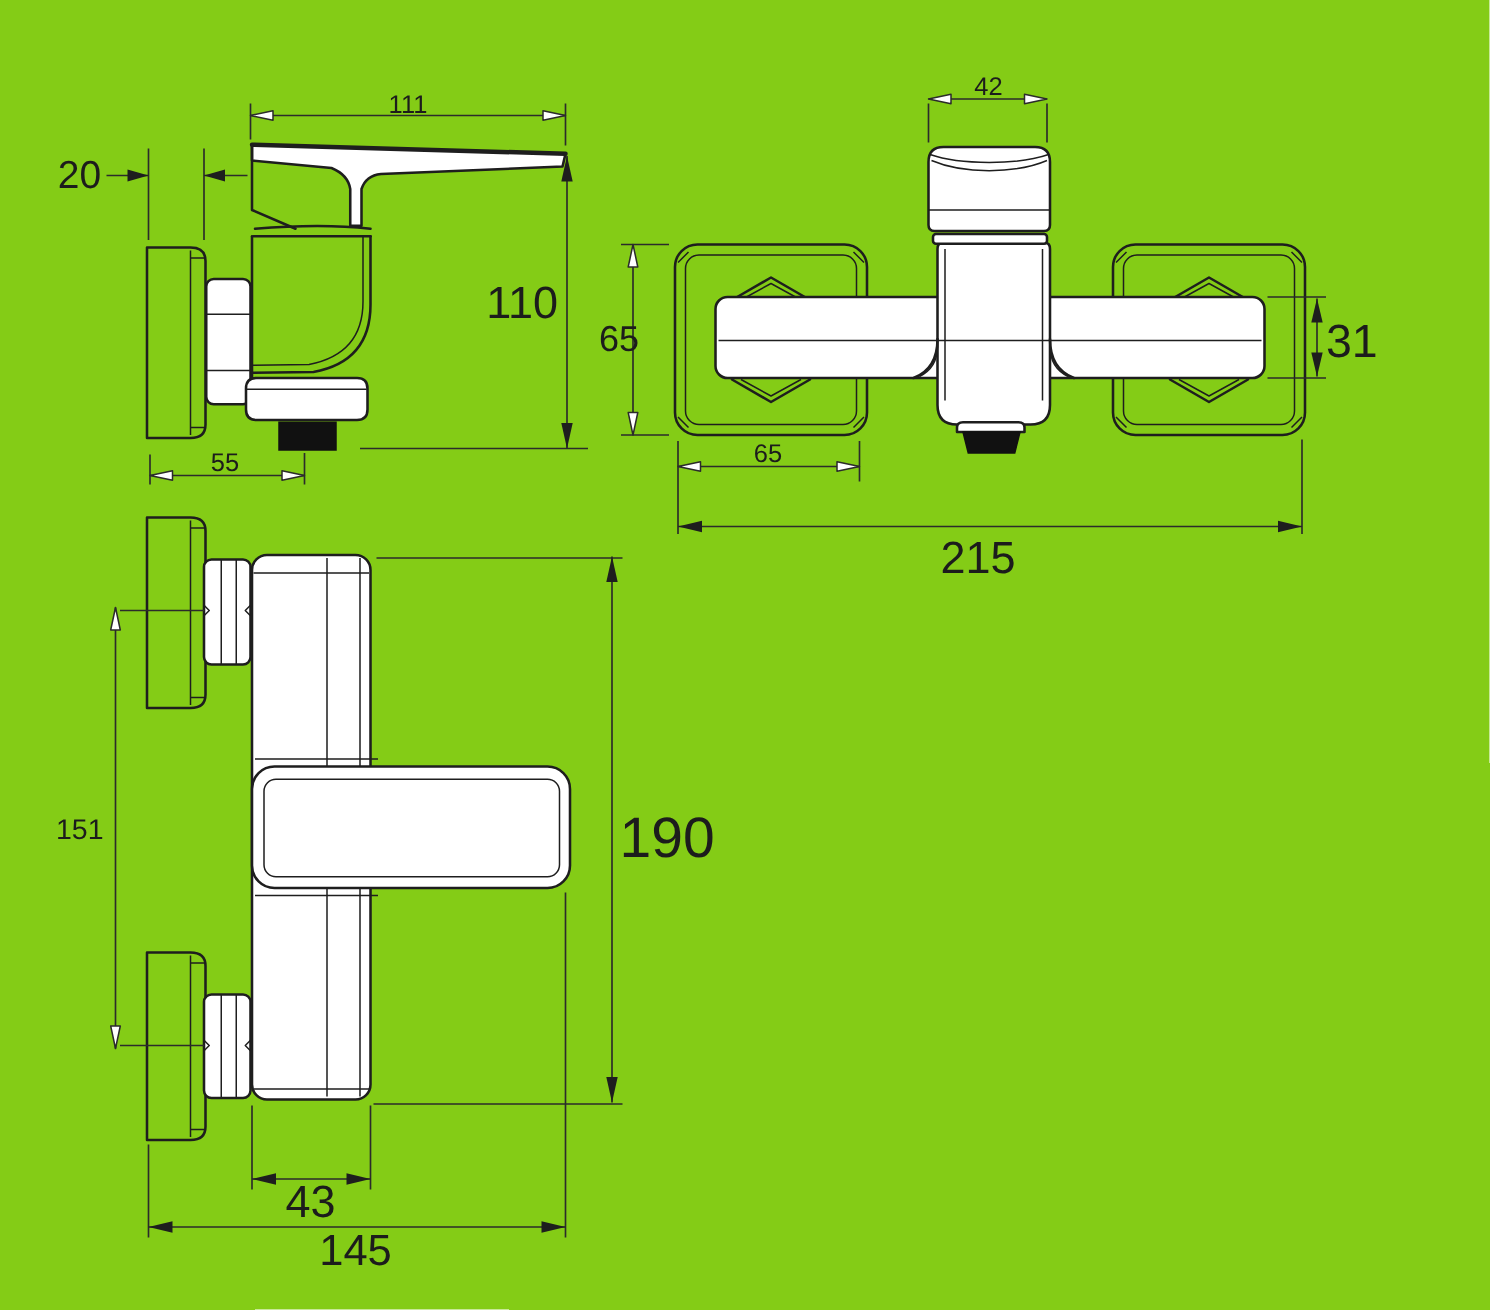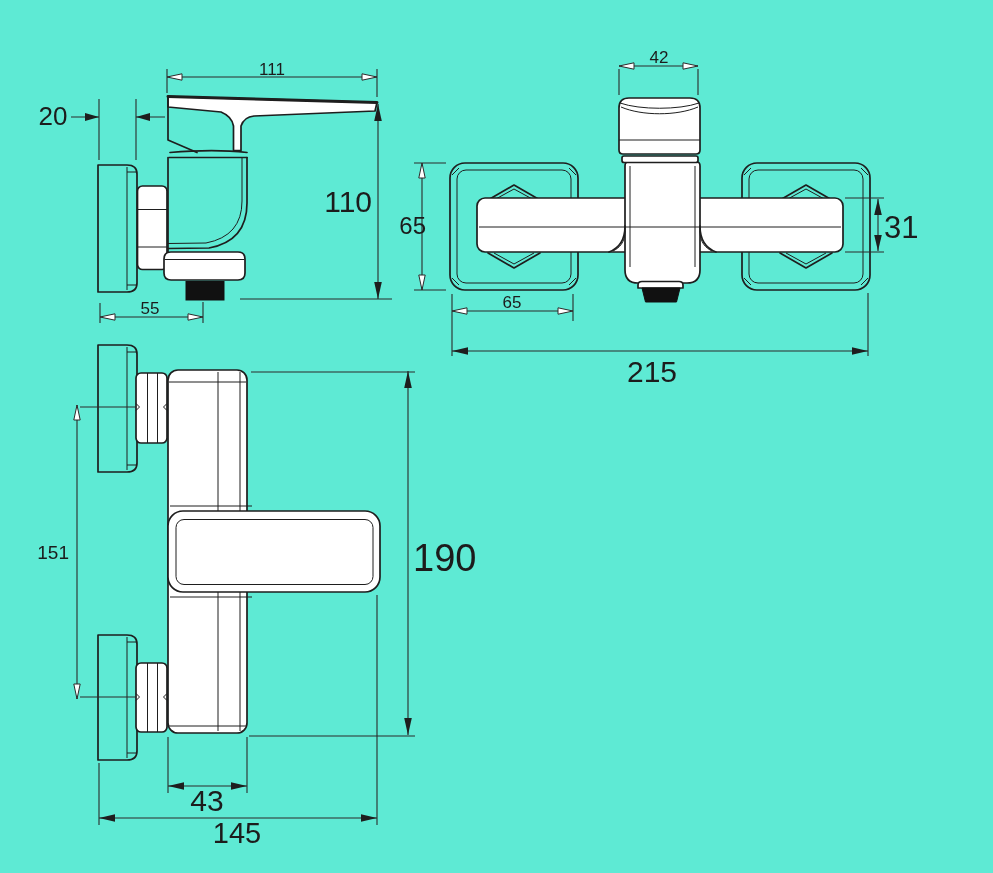--- a/index.html
+++ b/index.html
@@ -1,16 +1,16 @@
 <!DOCTYPE html>
 <html><head>
 <meta charset="utf-8">
 <style>
   html,body{margin:0;padding:0;background:#ffffff;}
-  .stage{width:993px;height:873px;position:relative;background:#5eead4;overflow:hidden;}
+  .stage{width:993px;height:873px;position:relative;background:#84cc16;overflow:hidden;}
   svg text{fill:#1c1c1c;font-family:"Liberation Sans","DejaVu Sans",sans-serif;}
   .ol  {fill:none;stroke:#1e1e1e;stroke-width:1.7;stroke-linejoin:round;stroke-linecap:round;}
   .olf {fill:#ffffff;stroke:#1e1e1e;stroke-width:1.7;stroke-linejoin:round;}
   .thn {fill:none;stroke:#1e1e1e;stroke-width:1;stroke-linejoin:round;}
   .thk {fill:none;stroke:#1e1e1e;stroke-width:3;stroke-linecap:round;}
   .dim {fill:none;stroke:#2b2b2b;stroke-width:1.1;}
   .af  {fill:#1e1e1e;stroke:none;}
   .ao  {fill:#ffffff;stroke:#2b2b2b;stroke-width:1;stroke-linejoin:round;}
   .blk {fill:#111111;stroke:#111111;stroke-width:1;}
 </style>

